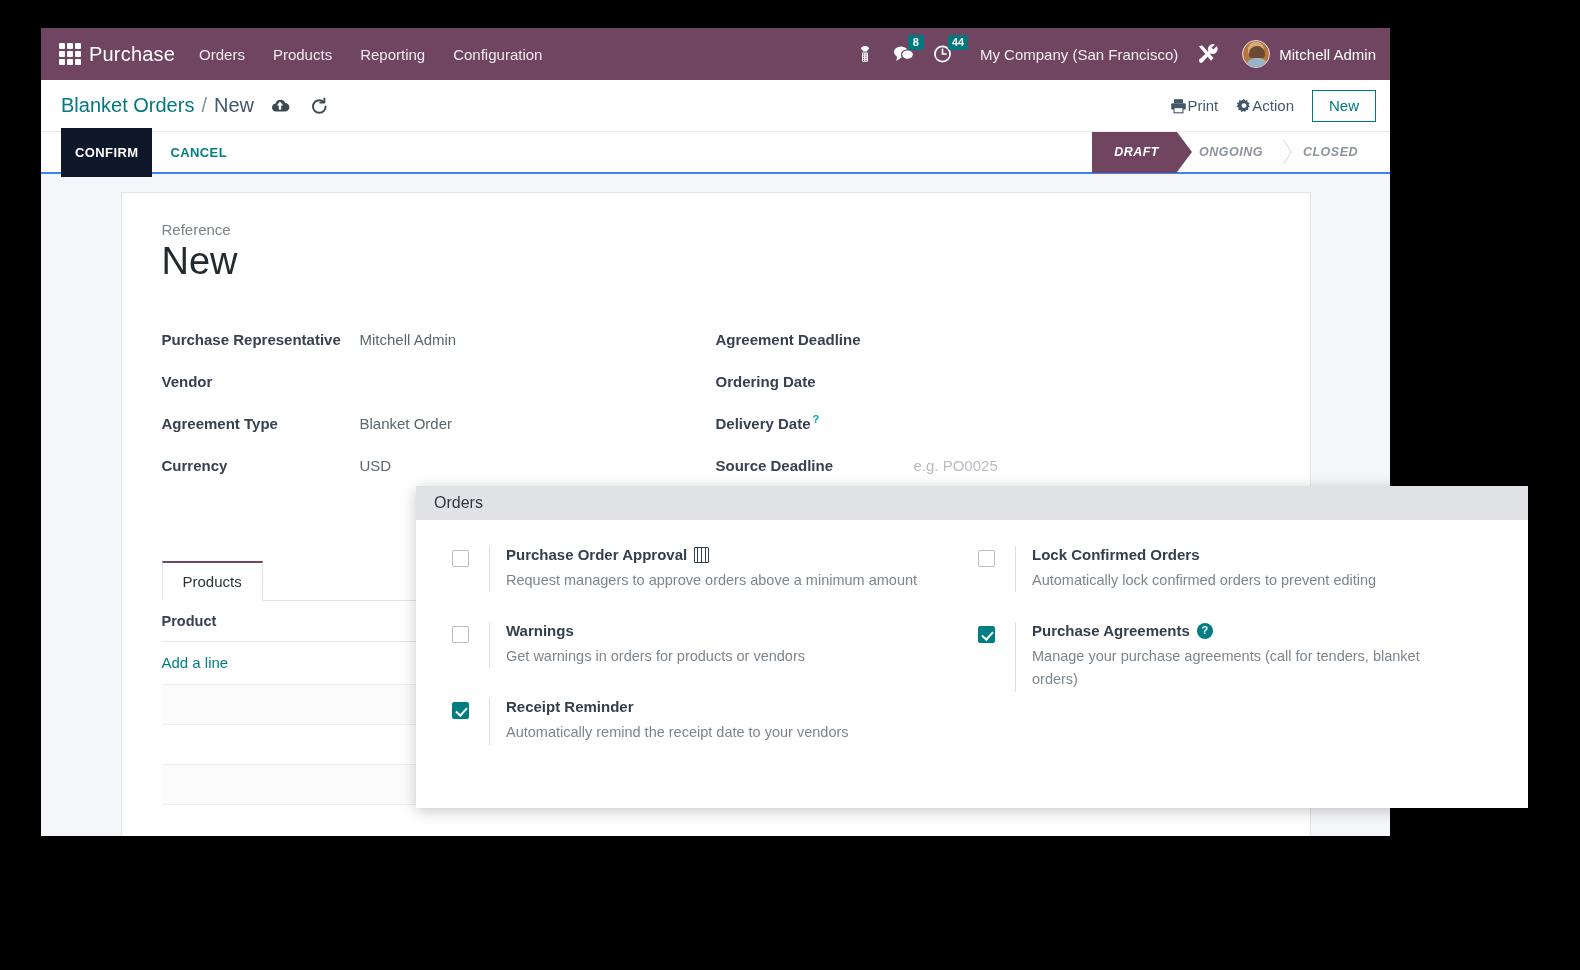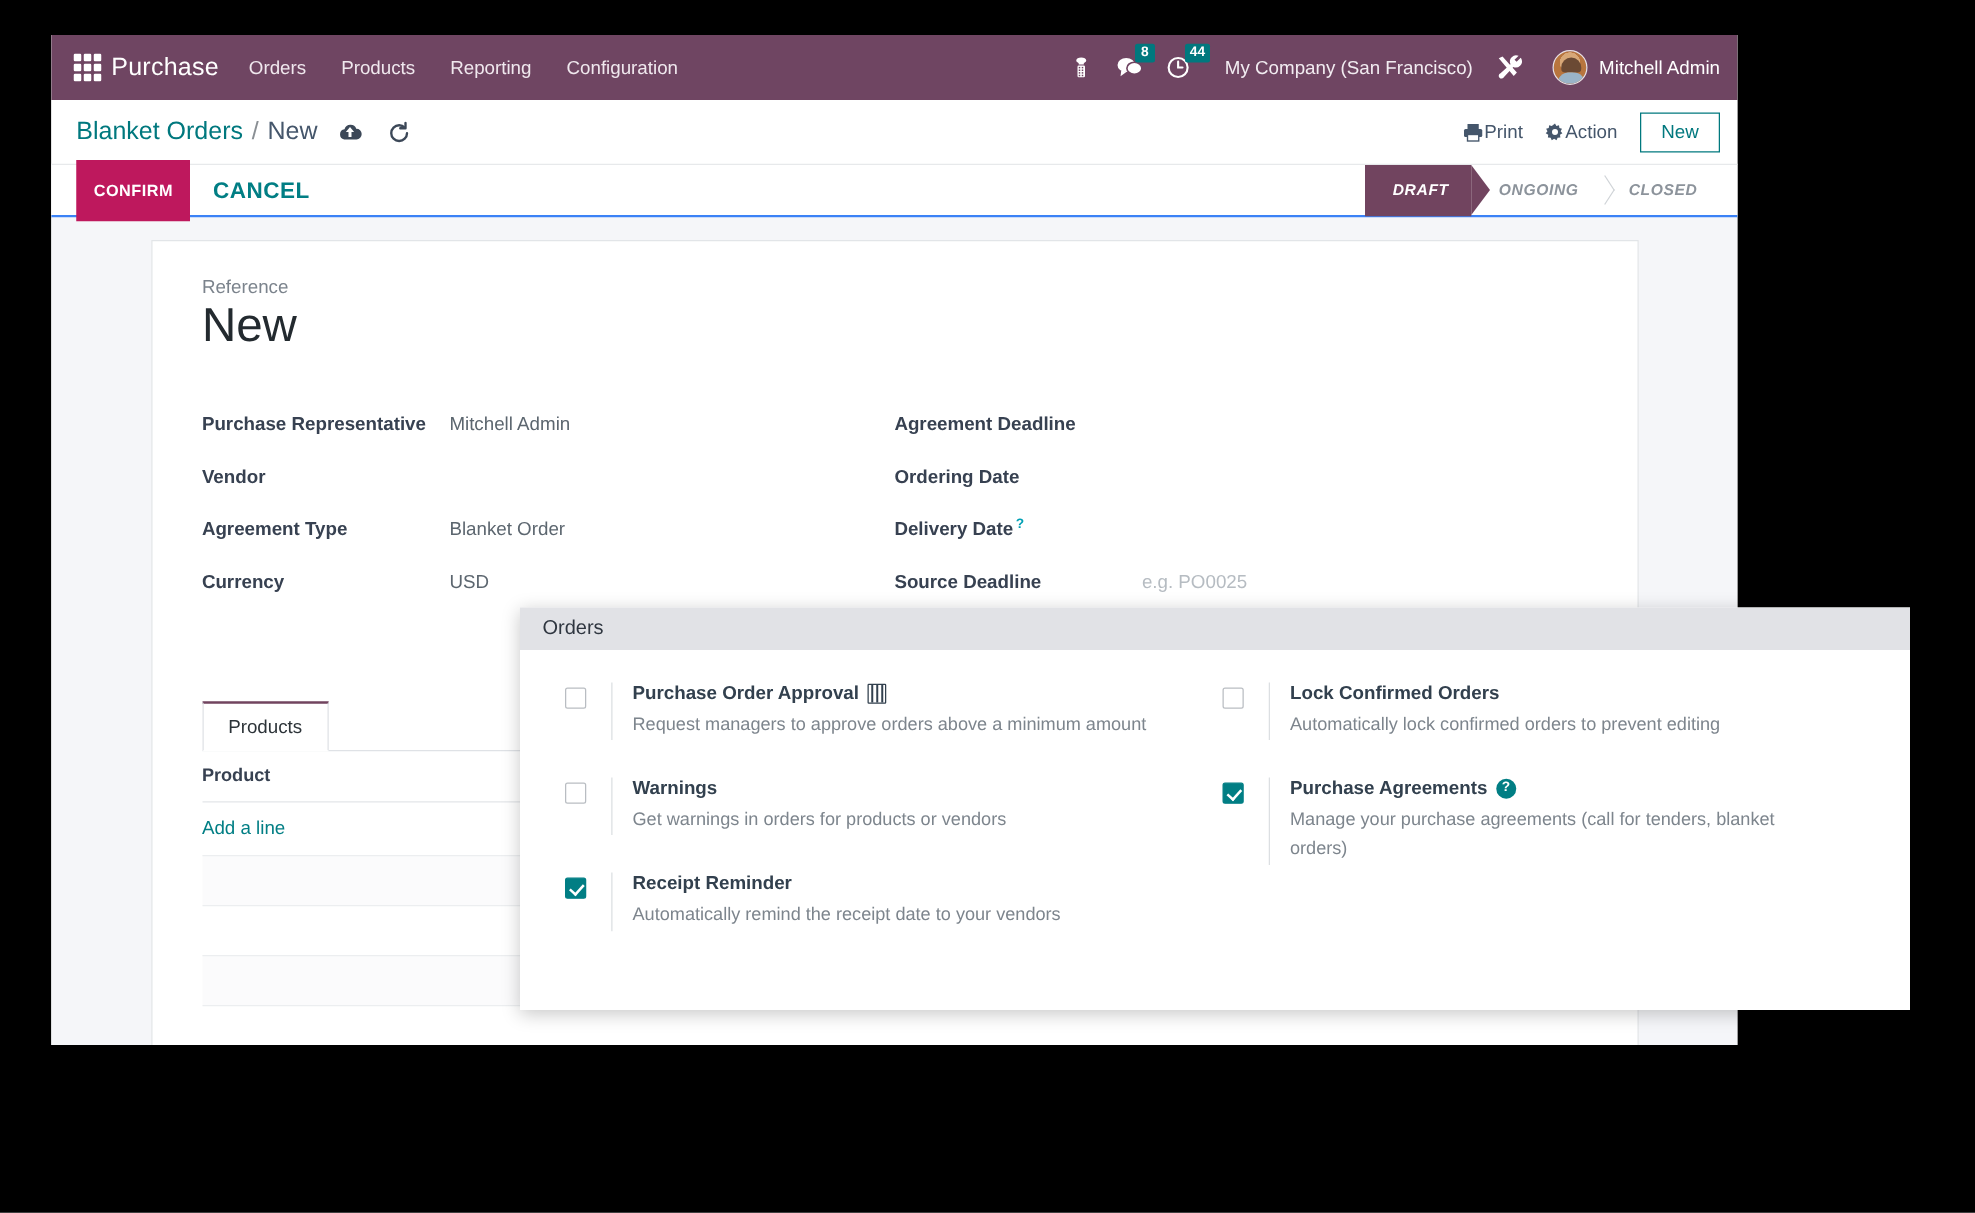--- a/index.html
+++ b/index.html
@@ -63,25 +63,25 @@
   .bc-actions svg { cursor: pointer; display:block; }
   .cp-right { margin-left: auto; display: flex; align-items: center; gap: 18px; }
   .cp-btn { font-size: 15px; color: #45566b; display: flex; align-items: center; gap: 0; cursor: pointer; }
   .btn-new {
     border: 1px solid #00787e; color: #00787e; background: #fff;
     font-size: 15px; padding: 6px 16px; cursor: pointer; line-height: 18px;
   }
   .cp-bottom { display: flex; align-items: center; height: 41px; padding: 0 0 0 20px;
       border-top: 1px solid #e7e9eb; background:#fff; }
   .btn-confirm {
-    background: #be185d; color: #fff; font-size: 13px; font-weight: 700; letter-spacing: .4px;
+    background: #0f172a; color: #fff; font-size: 13px; font-weight: 700; letter-spacing: .4px;
     padding: 17px 14px; border: none; cursor: pointer; text-transform: uppercase;
   }
   .btn-cancel {
-    color: #017e84; font-size: 18px; font-weight: 700; letter-spacing: .4px;
+    color: #017e84; font-size: 13px; font-weight: 700; letter-spacing: .4px;
     margin-left: 18px; cursor: pointer; text-transform: uppercase; background: none; border: none;
   }
   .statusbar { margin-left: auto; display: flex; align-items: stretch; height: 41px; padding-right: 14px; font-style: italic; }
   .status-step {
     display: flex; align-items: center; font-size: 12.5px; font-weight: 700; letter-spacing: .5px;
     color: #8c939b; padding: 0 18px 0 22px; position: relative; cursor: pointer; text-transform: uppercase;
   }
   .status-step.active { background: #71445f; color: #ffffff; }
   .status-step.active::after {
     content: ""; position: absolute; right: -15px; top: 0; width: 0; height: 0;

